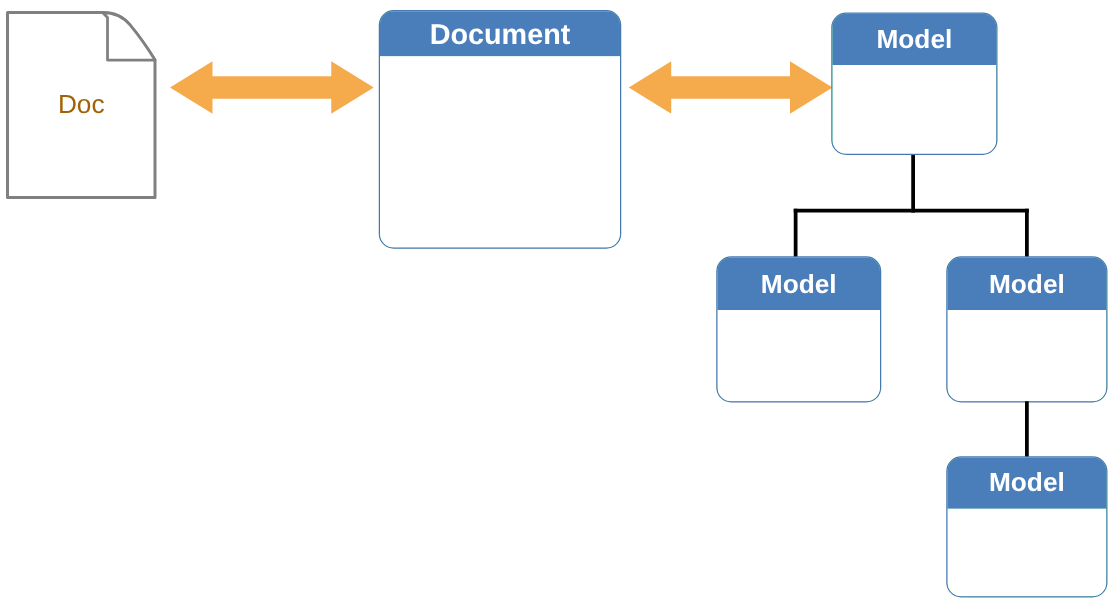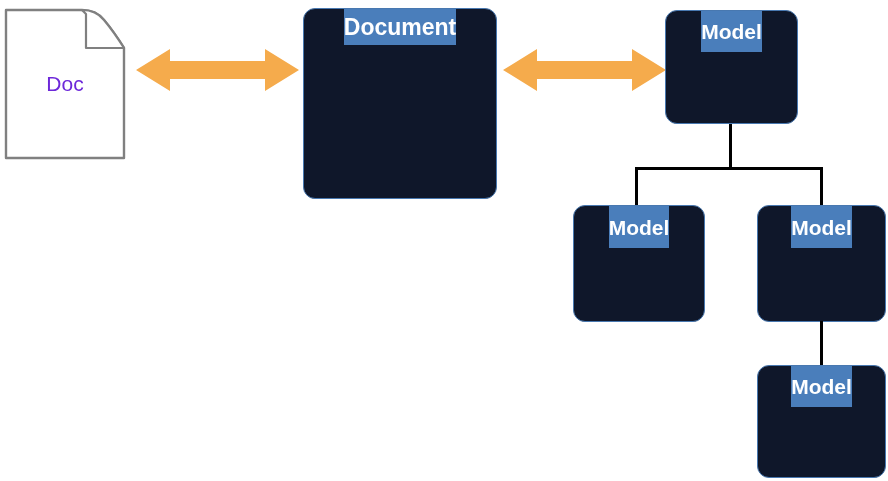--- a/index.html
+++ b/index.html
@@ -29,40 +29,39 @@
   .doc-label {
     position: absolute;
     left: 4px;
     top: 8px;
     width: 122px;
     height: 152px;
     display: flex;
     align-items: center;
     justify-content: center;
     font-size: 21px;
-    color: #6d28d9;
+    color: #a16207;
     font-family: "Liberation Sans", sans-serif;
     letter-spacing: 0px;
   }
   
   .arrow {
     position: absolute;
   }
   .arrow svg { display: block; }
   
   .node {
     position: absolute;
     box-sizing: border-box;
     border: 1.6px solid #4878b0;
     border-radius: 12px;
-    background: #0f172a;
+    background: #86efac;
     overflow: hidden;
     display: flex;
     flex-direction: column;
-    align-items: center;
   }
   .node-header {
     background: #4a7ebb;
     color: #ffffff;
     font-weight: bold;
     display: flex;
     align-items: center;
     justify-content: center;
     font-family: "Liberation Sans", sans-serif;
     flex: 0 0 auto;

